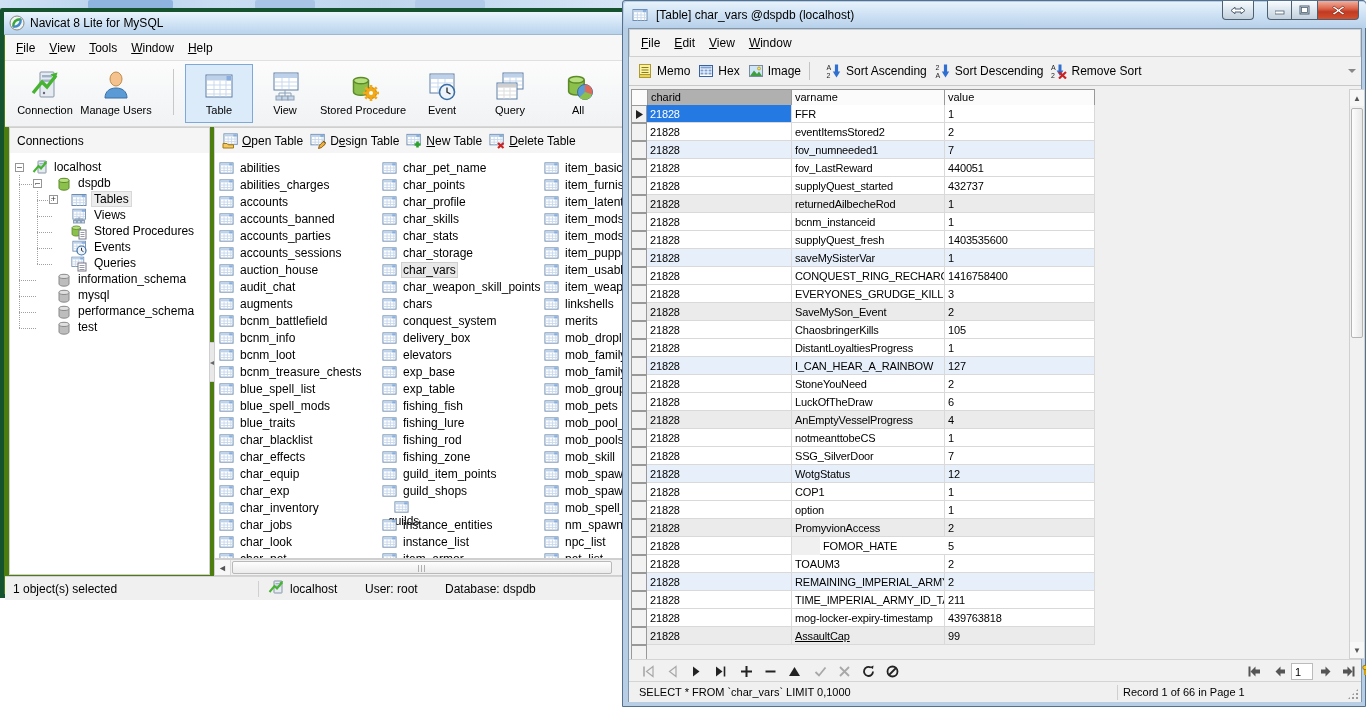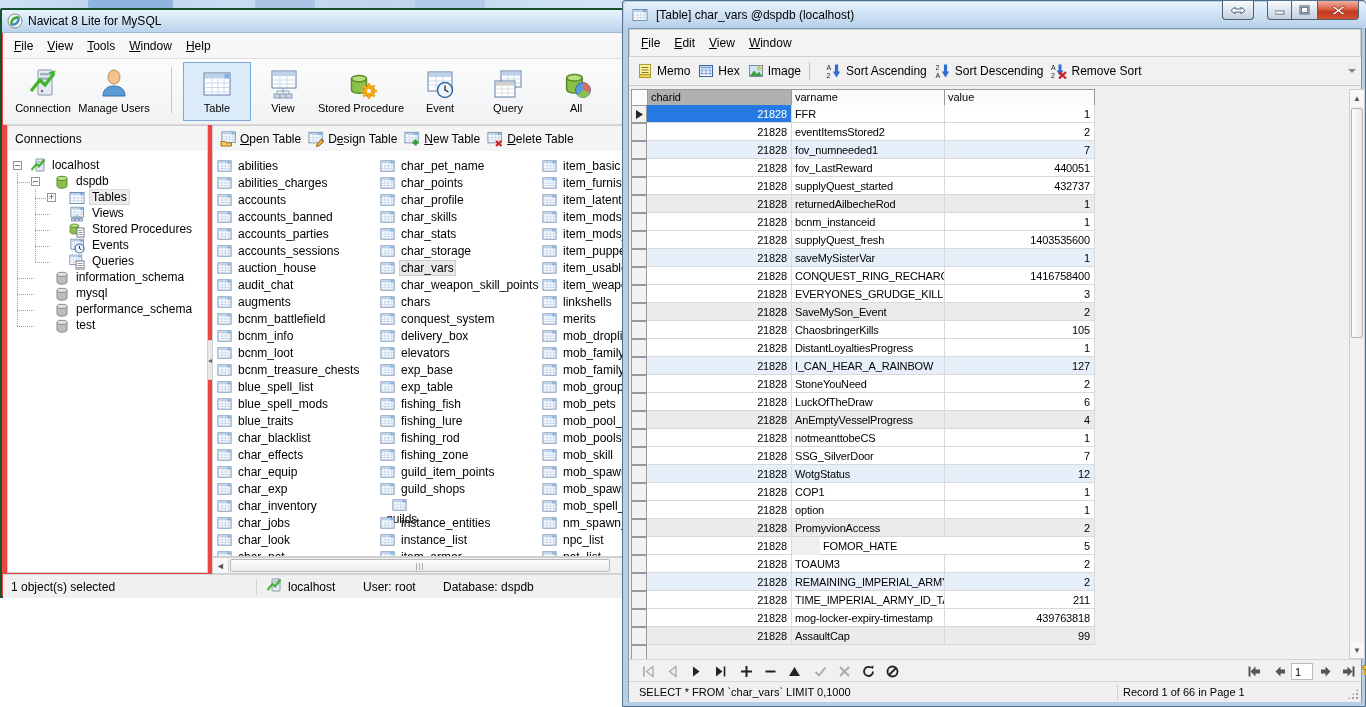--- a/index.html
+++ b/index.html
@@ -8,21 +8,21 @@
 .abs { position:absolute; }
 u { text-decoration:underline; }
 
 
 #desktop-top { position:absolute; left:0; top:0; width:640px; height:9px;
   background:linear-gradient(90deg,#cfe2f4,#b9d2ec 18%,#cadef2 35%,#bed5ec 60%,#d6e7f7); }
 .blob { position:absolute; top:0; height:9px; border-radius:2px; }
 
 
 #main-window { position:absolute; left:0; top:8px; width:634px; height:590px;
-  background:#ef4444; border:2px solid #14532d; border-radius:2px 2px 0 0; }
+  background:#4d7c0f; border:4px solid #14532d; border-radius:2px 2px 0 0; }
 .mw-titlebar { position:absolute; left:0; top:0; width:100%; height:23px;
   background:linear-gradient(#eaf4fc,#d4e6f6 45%,#b9d3ec); border-bottom:1px solid #9fb8d0;
   display:flex; align-items:center; }
 .mw-title { margin-left:26px; font-size:12px; }
 .menubar { display:flex; align-items:center; font-size:12px; }
 #mw-menubar { position:absolute; left:1px; top:23px; width:630px; height:26px;
   background:#f7f7f7; border-bottom:1px solid #e0e0e0; padding-left:4px; }
 .menu-item { padding:4px 7px; }
 #mw-toolbar { position:absolute; left:1px; top:49px; width:630px; height:66px;
   background:linear-gradient(#fcfcfc,#f0f2f4); border-bottom:1px solid #d8d8d8; }
@@ -101,21 +101,21 @@
 #wbtn-close { width:42px; border-radius:0 0 4px 0;
   background:linear-gradient(#f0b0a0,#de6a50 40%,#c03a22 60%,#d4502e); }
 
 
 #grid { position:absolute; left:8px; top:88px; }
 .g-hdr { position:absolute; top:0; height:17px; background:#fbfbfb; border:1px solid #999;
   font-size:11px; padding:1px 3px; }
 .g-hdr.pressed { background:#b0b0b0; }
 .g-cell { position:absolute; height:18px; border-right:1px solid #d9d9d9; border-bottom:1px solid #d9d9d9;
   font-size:11px; letter-spacing:-0.15px; line-height:16px; padding:1px 3px; background:#fff; overflow:hidden; white-space:nowrap; }
-.g-cell.num { text-align:right; padding-right:4px; }
+.g-cell.num { padding-right:4px; }
 .g-rowhdr { position:absolute; width:16px; height:18px; background:#f2f2f2; border:1px solid #999;
   display:flex; align-items:center; justify-content:center; }
 .g-cell.sel { background:#2579e2; color:#fff; }
 .g-cell.stripe-blue { background:#e7f0fa; }
 .g-cell.stripe-gray { background:#ebebeb; }
 
 
 #vscroll { position:absolute; left:726px; top:88px; width:16px; height:570px; background:#f1f1f1; border:1px solid #d0d0d0; }
 .vbtn { position:absolute; left:0; width:14px; height:16px; background:#f7f7f7; display:flex; align-items:center; justify-content:center; font-size:8px; color:#555; }
 #vthumb { position:absolute; left:1px; top:18px; width:12px; height:230px;
@@ -1758,21 +1758,21 @@
       <div class="g-rowhdr" style="left: 0px; top: 502px;"></div>
       <div class="g-cell num" style="left: 16px; top: 502px; width: 145px;">21828</div>
       <div class="g-cell" style="left: 161px; top: 502px; width: 153px;">TIME_IMPERIAL_ARMY_ID_TA</div>
       <div class="g-cell num" style="left: 314px; top: 502px; width: 150px;">211</div>
       <div class="g-rowhdr" style="left: 0px; top: 520px;"></div>
       <div class="g-cell num" style="left: 16px; top: 520px; width: 145px;">21828</div>
       <div class="g-cell" style="left: 161px; top: 520px; width: 153px;">mog-locker-expiry-timestamp</div>
       <div class="g-cell num" style="left: 314px; top: 520px; width: 150px;">439763818</div>
       <div class="g-rowhdr" style="left: 0px; top: 538px;"></div>
       <div class="g-cell num stripe-gray" style="left: 16px; top: 538px; width: 145px;">21828</div>
-      <div class="g-cell stripe-gray" style="left: 161px; top: 538px; width: 153px;">AssaultCap</div>
+      <div class="g-cell stripe-gray" style="left: 161px; top: 538px; width: 153px; text-decoration: underline;">AssaultCap</div>
       <div class="g-cell num stripe-gray" style="left: 314px; top: 538px; width: 150px;">99</div>
       <div class="g-rowhdr" style="left: 0px; top: 556px;"></div>
     </div>
 
   <div id="vscroll">
     <div class="vbtn" style="top:0;">▲</div>
     <div id="vthumb"></div>
     <div class="vbtn" style="top:552px;">▼</div>
   </div>
 

